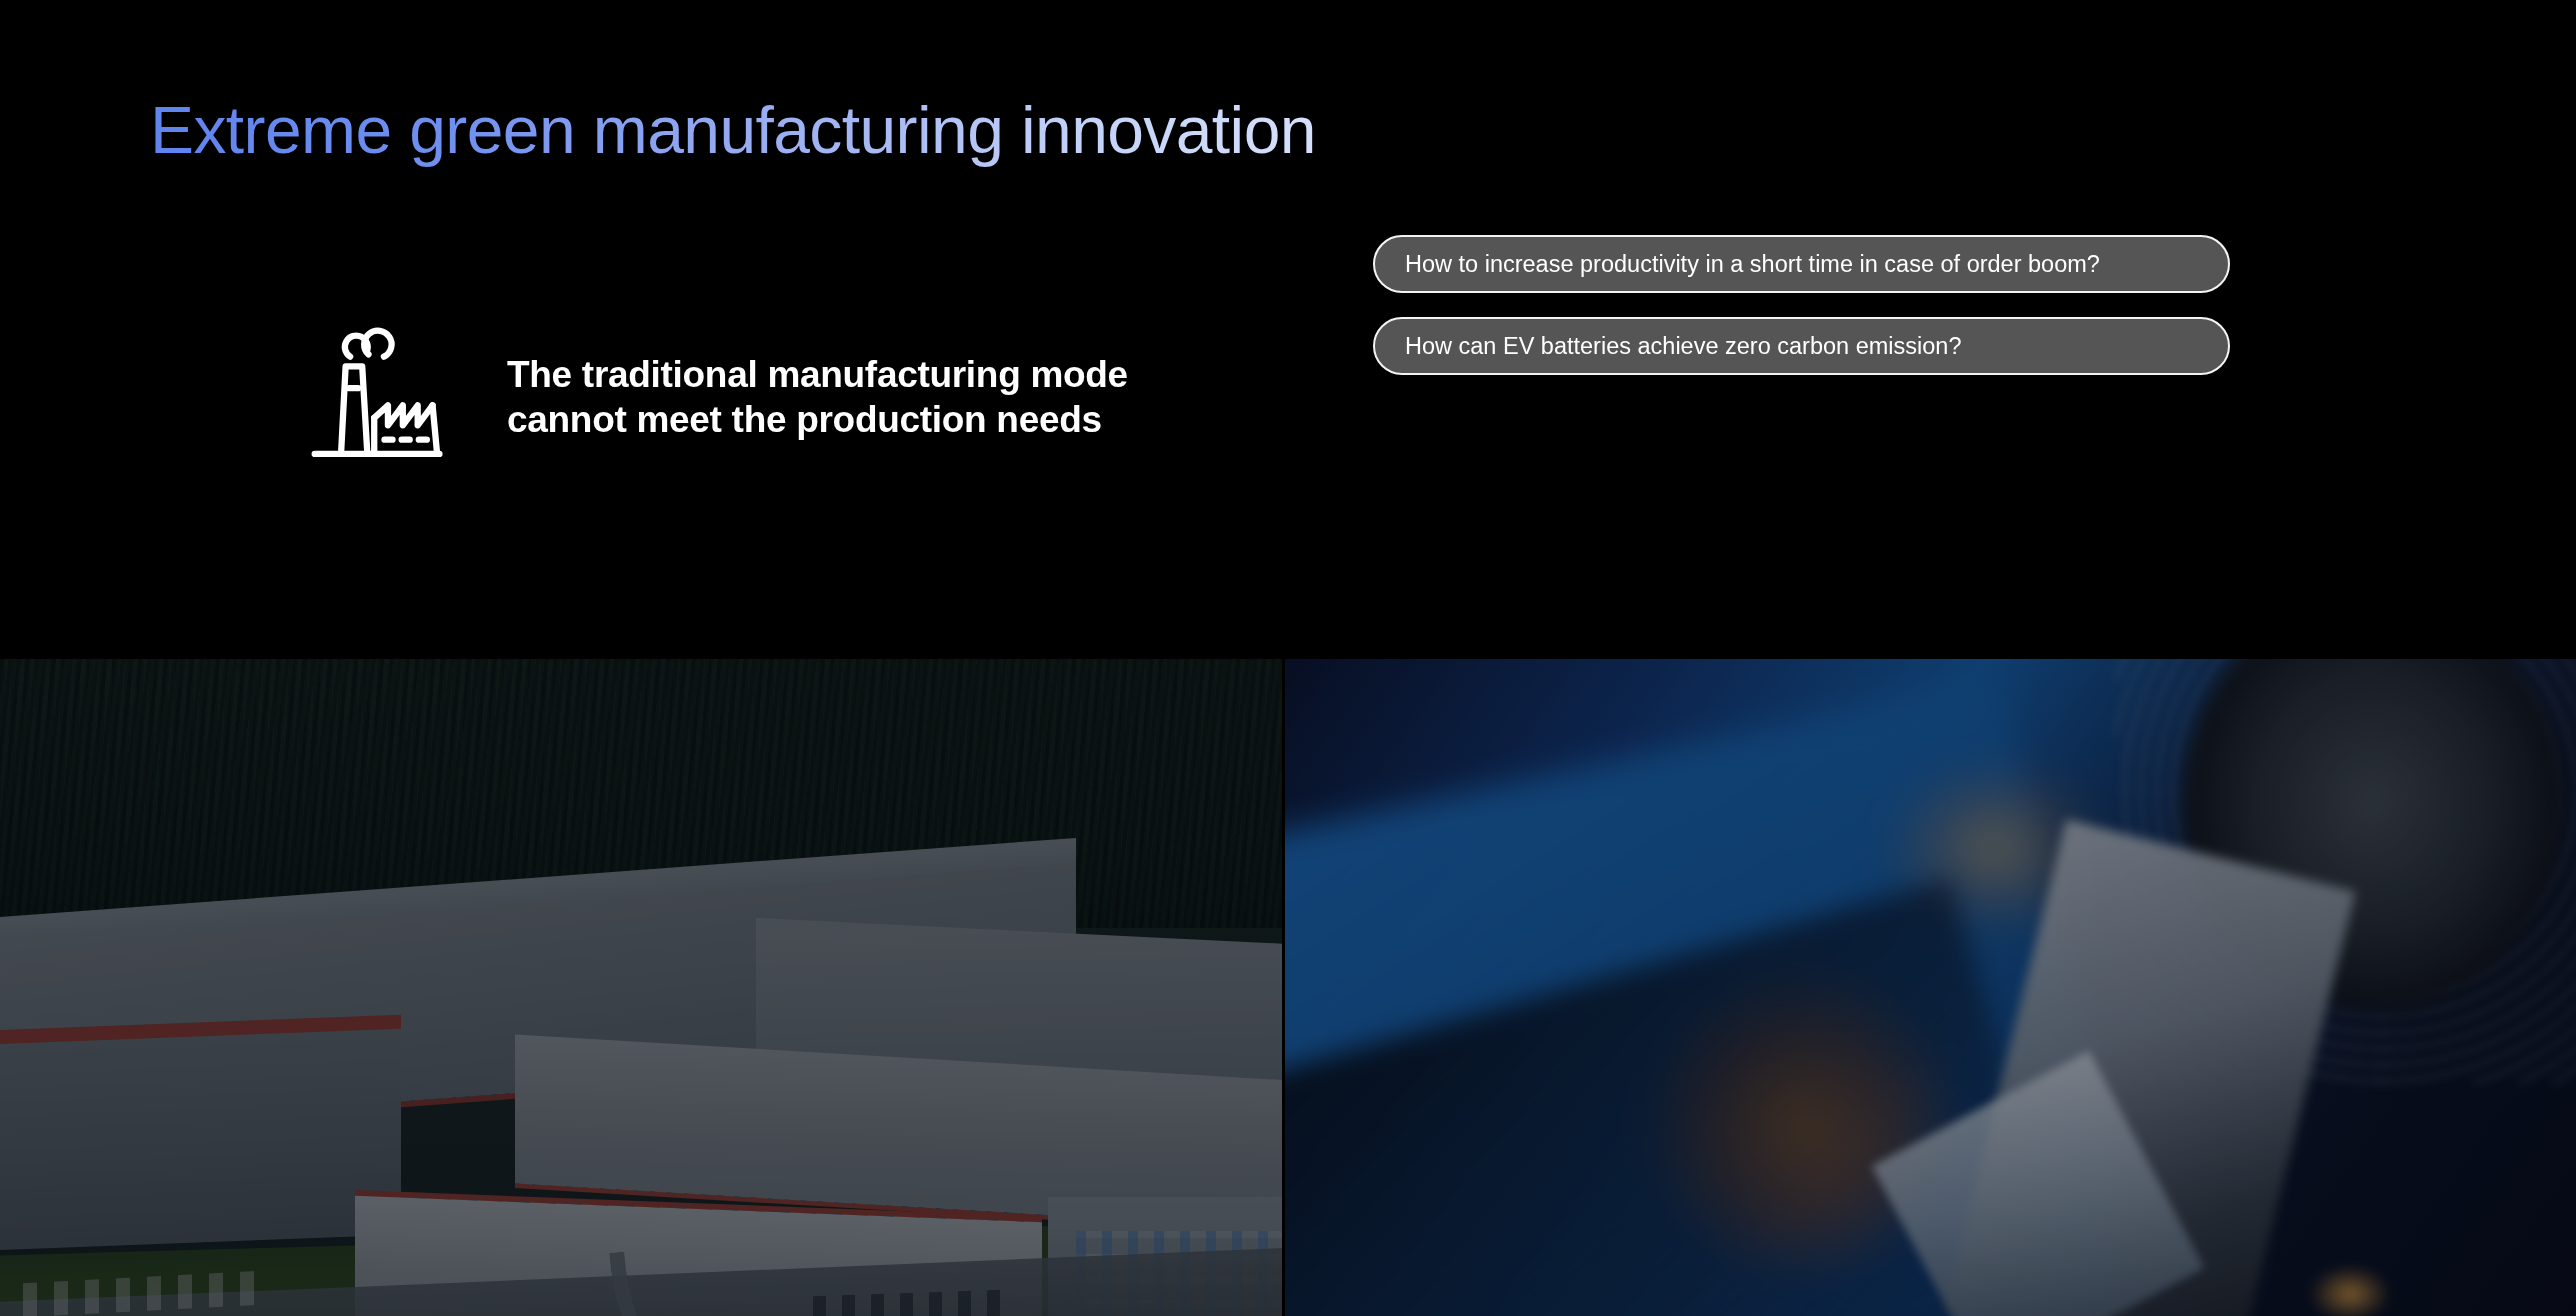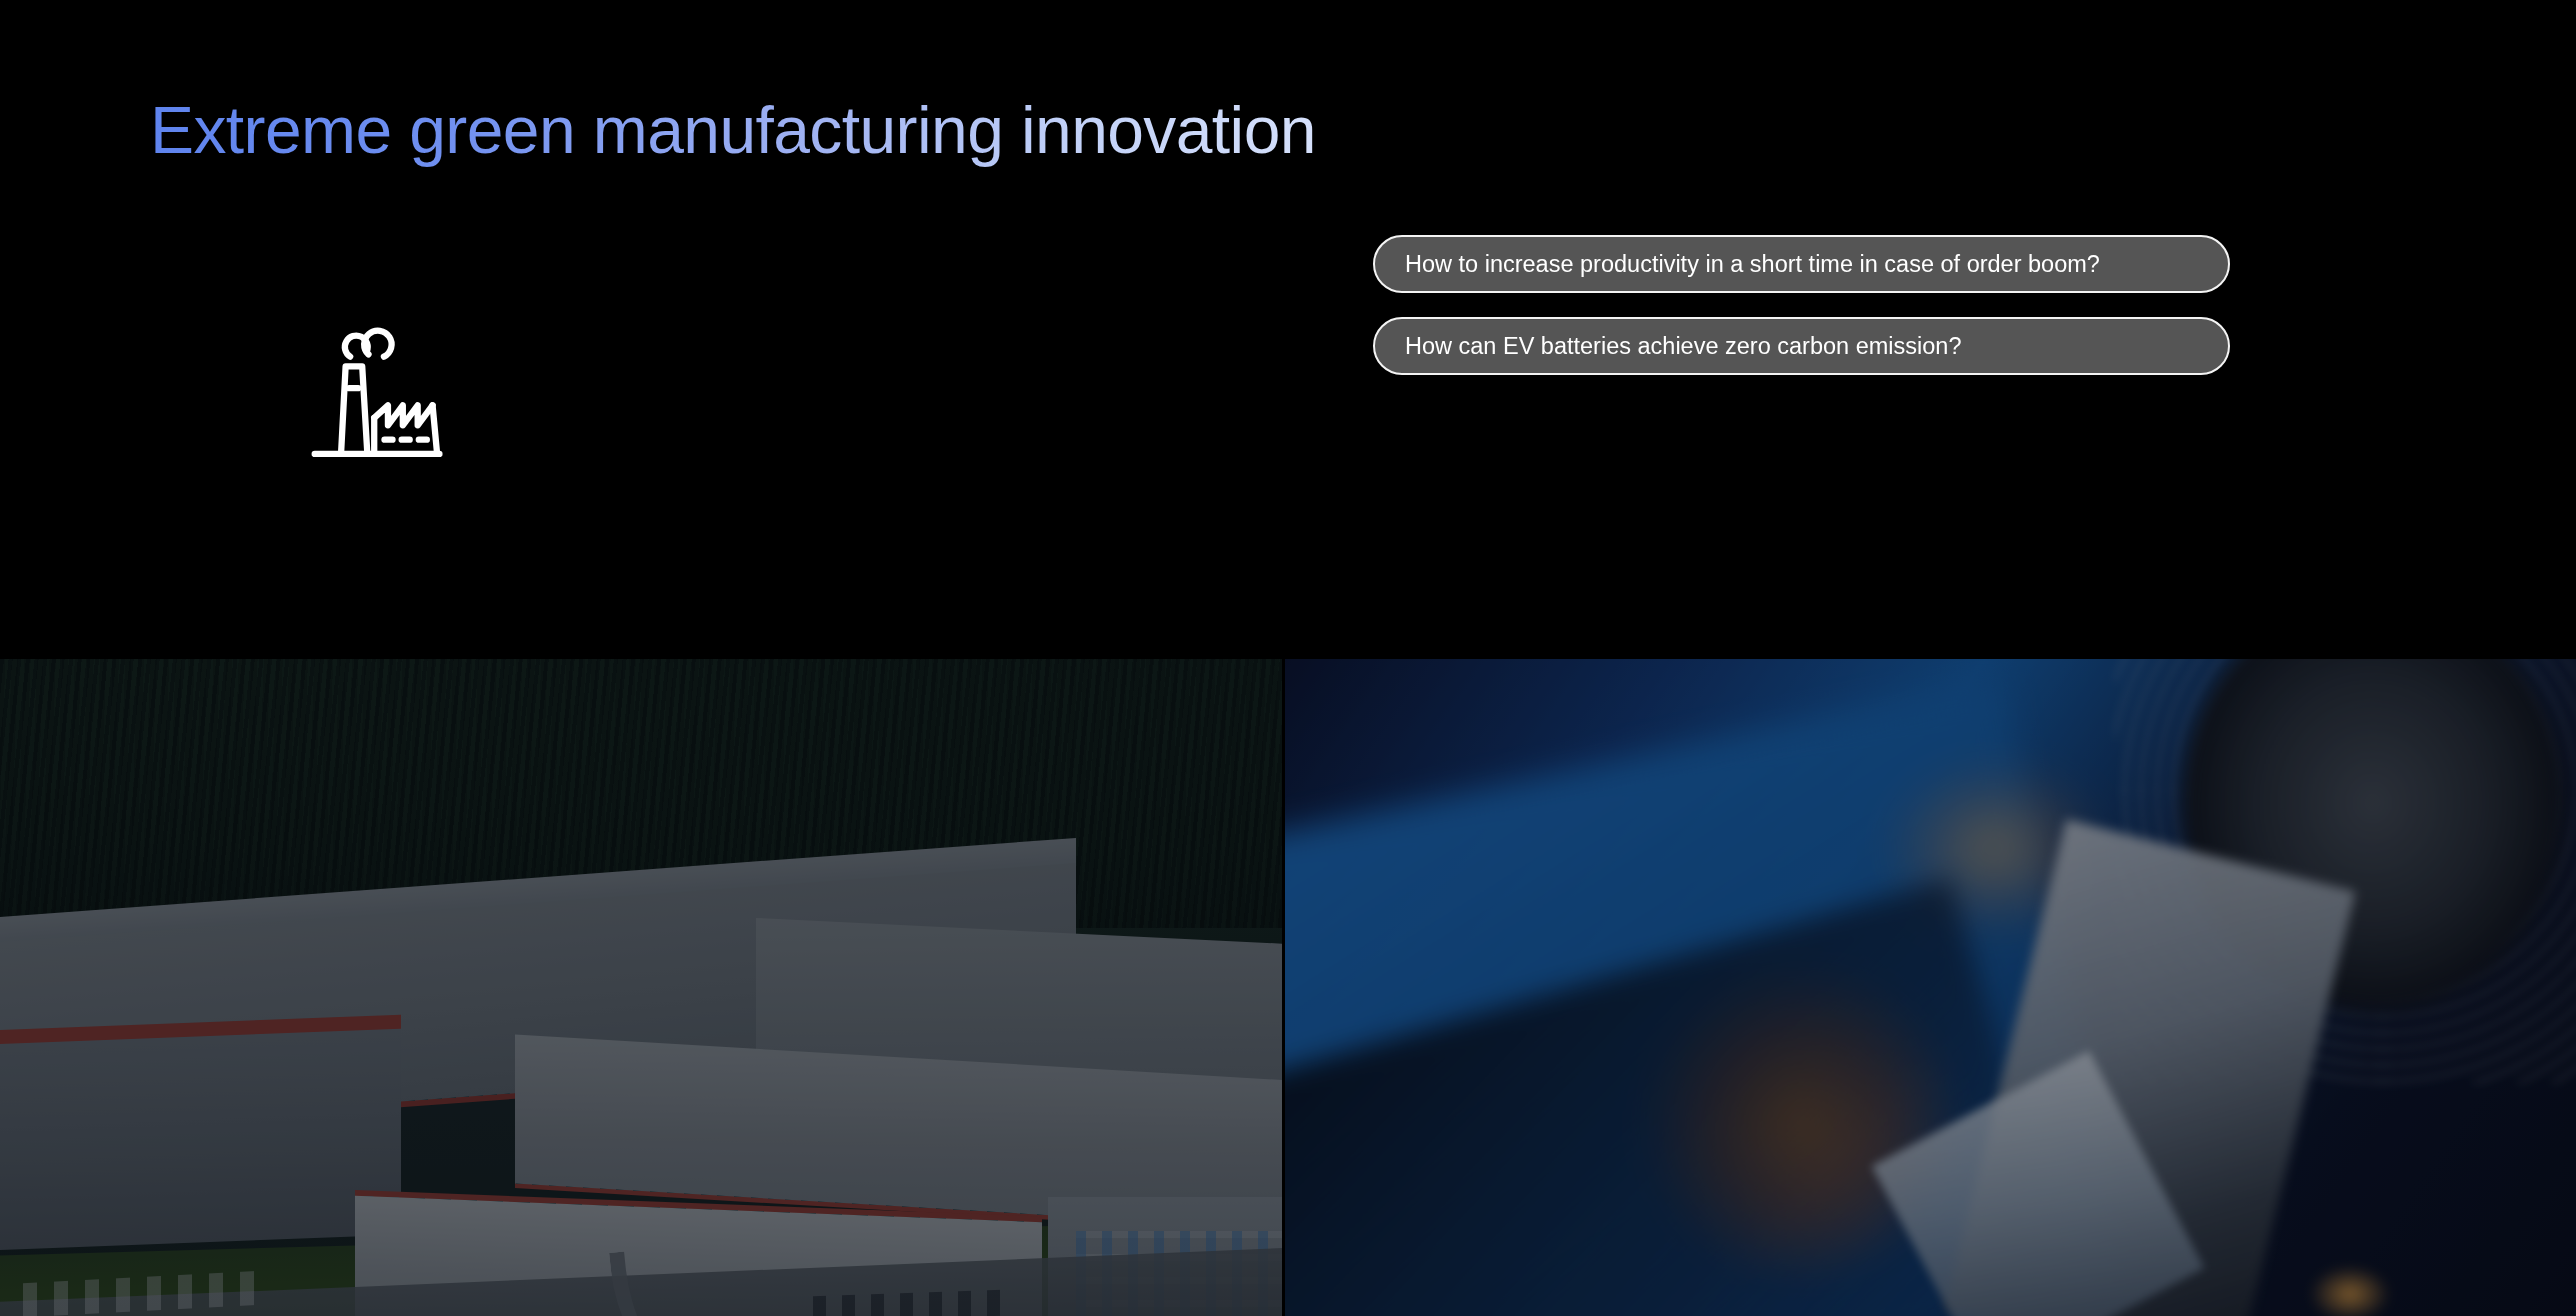--- a/index.html
+++ b/index.html
@@ -237,20 +237,22 @@
 
       <path d="M146 223 L160 223"></path>
       <path d="M176 223 L190 223"></path>
       <path d="M206 223 L220 223"></path>
 
       <path d="M24 248 L242 248"></path>
     </g>
   </svg>
 
   <div id="statement-block">
+    <div class="statement-line">The traditional manufacturing mode</div>
+    <div class="statement-line">cannot meet the production needs</div>
   </div>
 
   <div id="question-list">
     <div class="pill">
       <span class="pill-label">How to increase productivity in a short time in case of order boom?</span>
     </div>
     <div class="pill">
       <span class="pill-label">How can EV batteries achieve zero carbon emission?</span>
     </div>
   </div>

